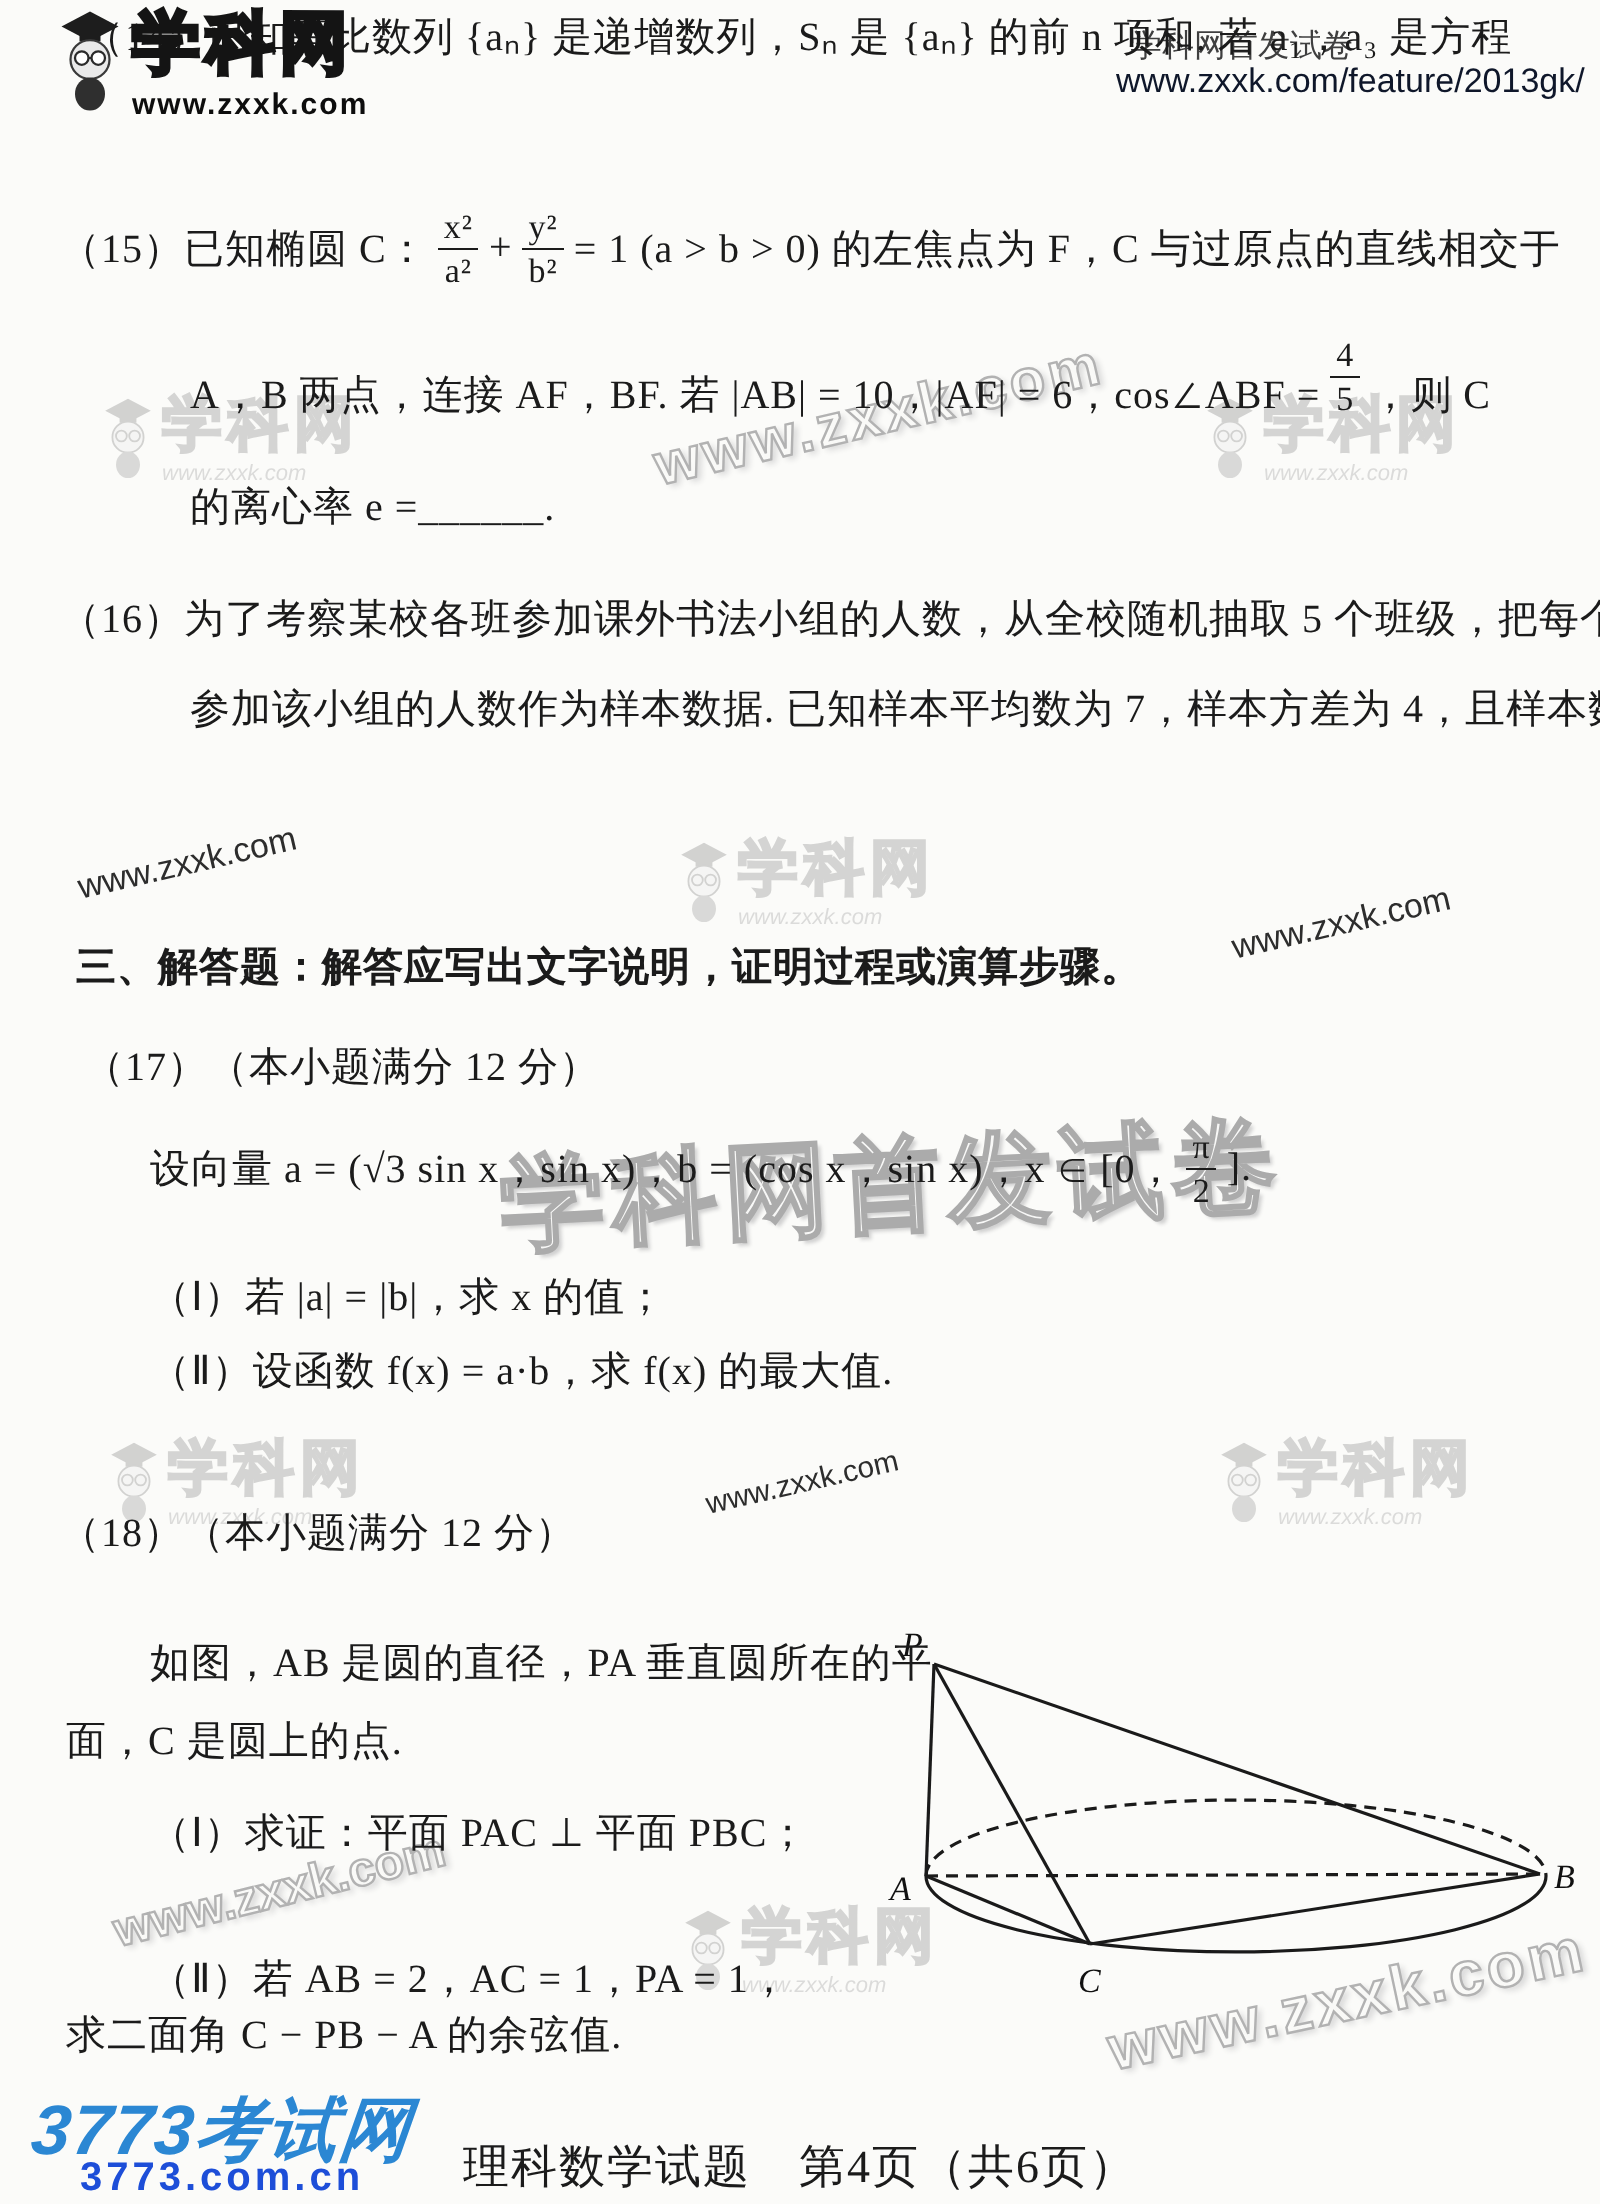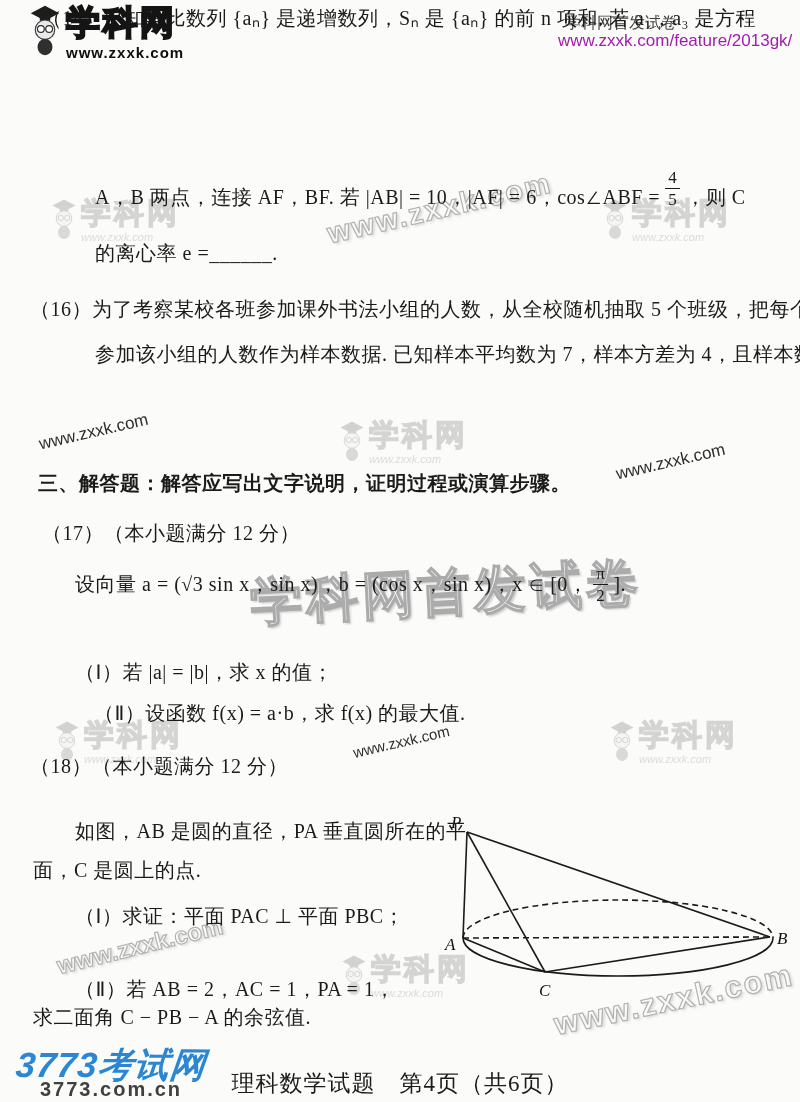--- a/index.html
+++ b/index.html
@@ -42,21 +42,21 @@
 
   .txt { z-index:3; }
   .behind { z-index:1; }
 
   .footer { position:absolute; left:0; right:0; top:1068px; text-align:center;
             font-size:23px; letter-spacing:1px; z-index:3; }
   .brand-name { position:absolute; left:16px; top:1042px; font-size:35px; font-weight:bold;
                 font-style:italic; color:#2b87d3; letter-spacing:1px; transform:skewX(-6deg);
                 font-family:"Liberation Sans", sans-serif; z-index:5; }
   .brand-url  { position:absolute; left:40px; top:1078px; font-size:20px; font-weight:bold;
-                color:#404040; letter-spacing:2px;
+                color:#1d4ed8; letter-spacing:2px;
                 font-family:"Liberation Sans", sans-serif; z-index:5; }
   svg.fig { position:absolute; left:443px; top:810px; z-index:2; }
   svg.fig text { font-size:17px; font-style:italic; font-family:"Liberation Serif", serif; fill:#111; }
   .mascot { display:block; }
 </style>
 </head>
 <body>
 
 <div class="page">
 
@@ -173,24 +173,37 @@
       <line x1="19" y1="36" x2="21" y2="36" stroke="#2a2a2a" stroke-width="1.5"></line>
       <ellipse cx="20" cy="60" rx="10" ry="11" fill="#2f2f2f"></ellipse>
     </svg>
     <div>
       <div class="nm">学科网</div>
       <div class="u">www.zxxk.com</div>
     </div>
   </div>
 
   <div class="feature txt" style="left:565px; top:13px; font-size:16px; color:#3f3f3f;">学科网首发试卷</div>
-  <div class="feature txt" style="left:558px; top:31px; font-size:17px; color:#a21caf;">www.zxxk.com/feature/2013gk/</div>
+  <div class="feature txt" style="left:558px; top:31px; font-size:17px; color:#0f172a;">www.zxxk.com/feature/2013gk/</div>
 
   <div class="line txt" style="left:42px; top:4px;">（14）已知等比数列 {aₙ} 是递增数列，Sₙ 是 {aₙ} 的前 n 项和. 若 a₁，a₃ 是方程</div>
 
+  <div class="line frow txt" style="left:30px; top:103px;">
+    <span>（15）已知椭圆 C：</span>
+    <span class="frac">
+      <span class="num">x²</span>
+      <span class="den">a²</span>
+    </span>
+    <span>+</span>
+    <span class="frac">
+      <span class="num">y²</span>
+      <span class="den">b²</span>
+    </span>
+    <span>= 1 (a &gt; b &gt; 0) 的左焦点为 F，C 与过原点的直线相交于</span>
+  </div>
 
   <div class="line frow txt" style="left:95px; top:167px;align-items:flex-end;">
     <span>A，B 两点，连接 AF，BF. 若 |AB| = 10，|AF| = 6，cos∠ABF =</span>
     <span class="frac">
       <span class="num">4</span>
       <span class="den">5</span>
     </span>
     <span>，则 C</span>
   </div>
 
@@ -205,22 +218,22 @@
 
   <div class="line frow txt" style="left:75px; top:563px;">
     <span>设向量 a = (√3 sin x，sin x)，b = (cos x，sin x)，x ∈ [0，</span>
     <span class="frac">
       <span class="num">π</span>
       <span class="den">2</span>
     </span>
     <span>].</span>
   </div>
 
-  <div class="line txt" style="left:75px; top:659px;">（Ⅰ）若 |a| = |b|，求 x 的值；</div>
-  <div class="line txt" style="left:75px; top:700px;margin-left:19px;">（Ⅱ）设函数 f(x) = a·b，求 f(x) 的最大值.</div>
+  <div class="line txt" style="left:75px; top:635px;">（Ⅰ）若 |a| = |b|，求 x 的值；</div>
+  <div class="line txt" style="left:75px; top:672px;">（Ⅱ）设函数 f(x) = a·b，求 f(x) 的最大值.</div>
 
   <div class="line txt" style="left:30px; top:753px;text-align:right;">（18）（本小题满分 12 分）</div>
   <div class="line txt" style="left:75px; top:818px;">如图，AB 是圆的直径，PA 垂直圆所在的平</div>
   <div class="line txt" style="left:33px; top:857px;">面，C 是圆上的点.</div>
   <div class="line txt" style="left:75px; top:903px;">（Ⅰ）求证：平面 PAC ⊥ 平面 PBC；</div>
   <div class="line txt" style="left:75px; top:976px;text-align:right;">（Ⅱ）若 AB = 2，AC = 1，PA = 1，</div>
   <div class="line txt" style="left:33px; top:1004px;">求二面角 C − PB − A 的余弦值.</div>
 
   <svg class="fig" width="352" height="200" viewBox="0 0 352 200">
     <g stroke="#1a1a1a" stroke-width="1.6" fill="none">

